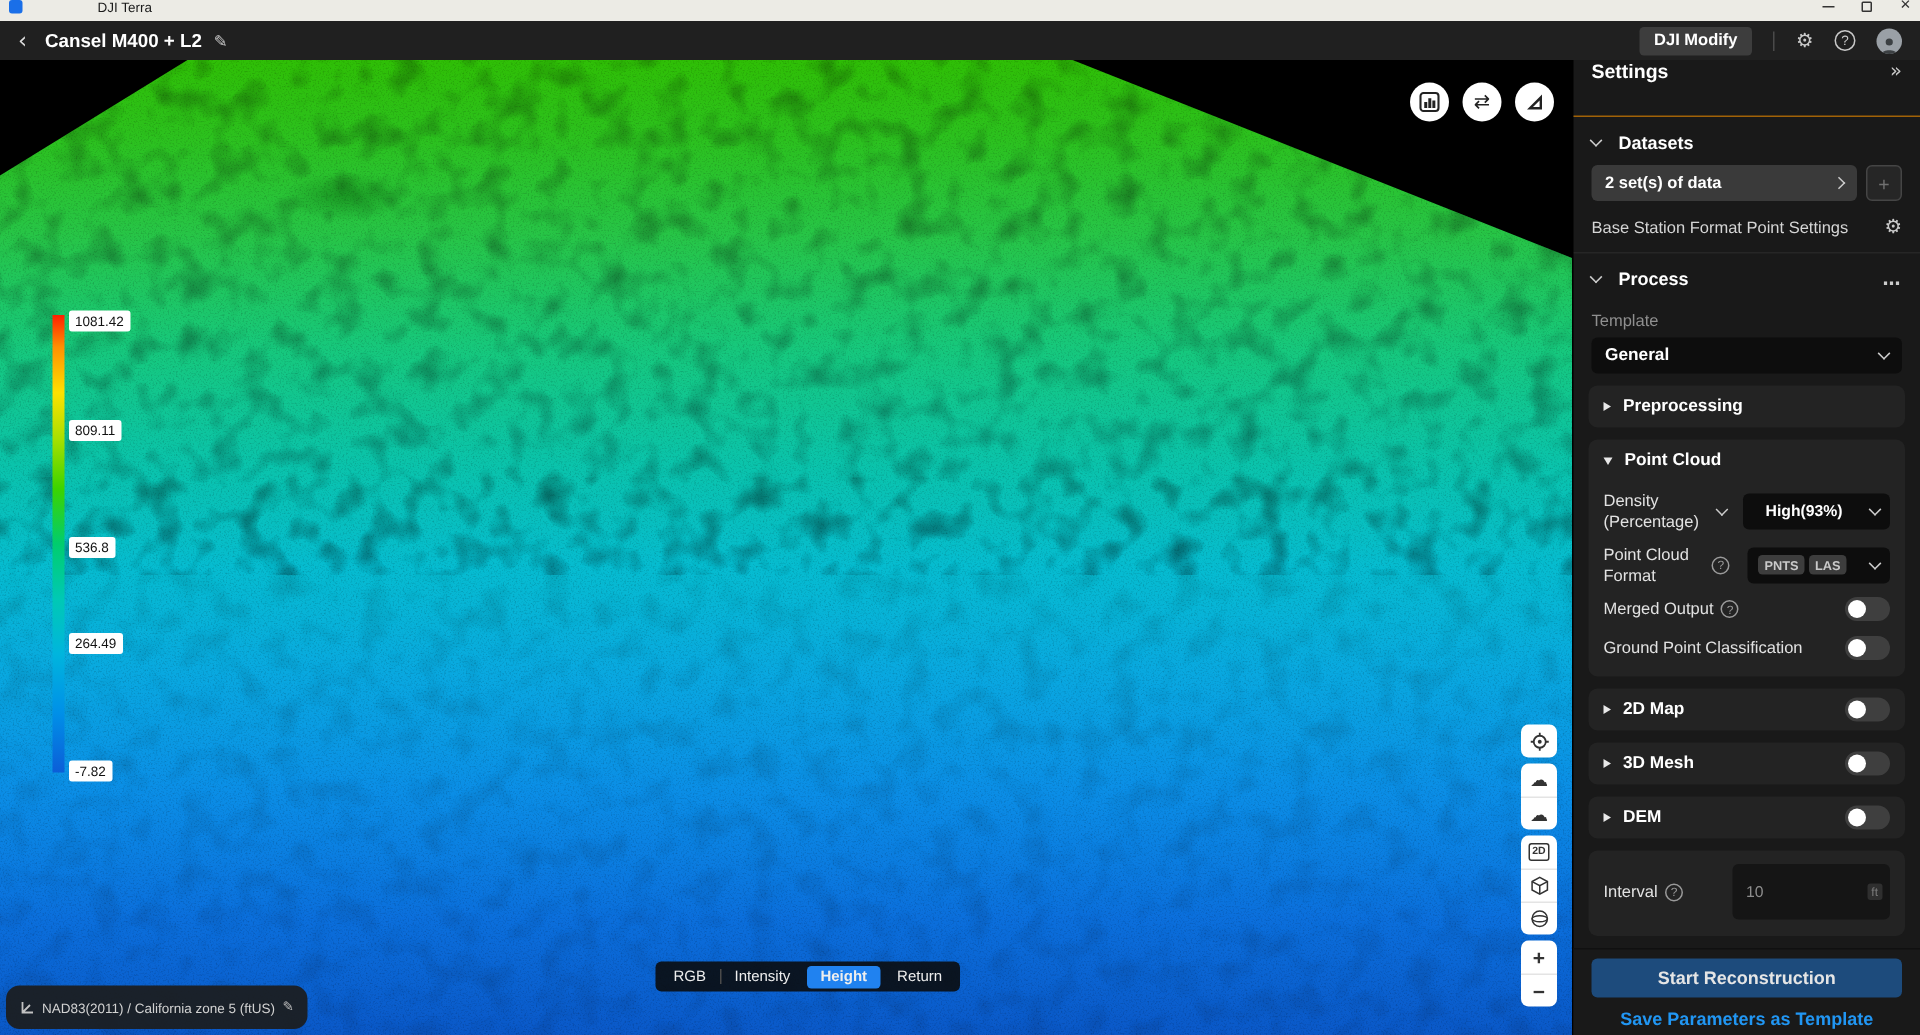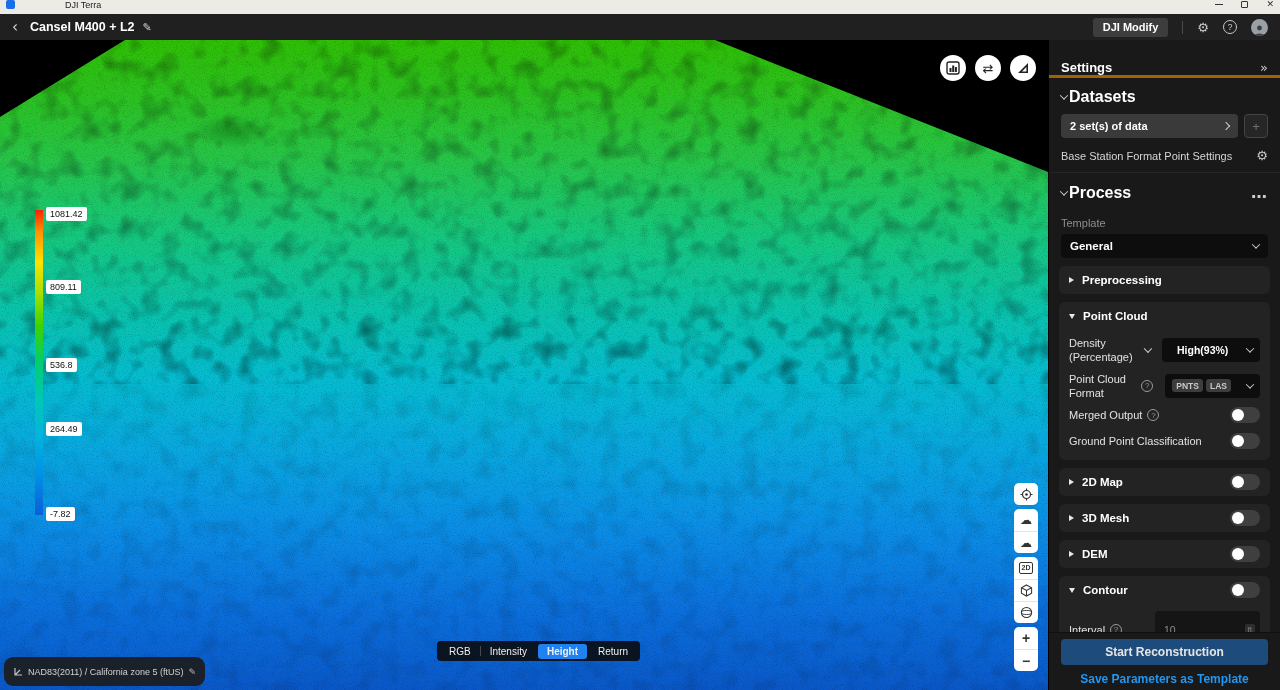--- a/index.html
+++ b/index.html
@@ -81,28 +81,28 @@
 
   
   .crs { position:absolute; left:4px; bottom:4px; height:29px; background:rgba(28,28,28,.92);
          border-radius:9px; display:flex; align-items:center; gap:5px; padding:0 9px;
          font-size:9px; color:#d2d2d2; }
   .crs .pen { font-size:9px; color:#bbb; }
 
   
   .panel { width:232px; height:650px; background:#191919; border-left:1px solid #000;
            display:flex; flex-direction:column; color:#fff; }
-  .panel-head { height:38px; display:flex; align-items:flex-end; justify-content:space-between;
-                padding:0 12px; border-bottom:3px solid #a16207; flex:0 0 auto; }
+  .panel-head { height:38px; display:flex; align-items:flex-start; justify-content:space-between;
+                padding:0 12px; border-bottom:1px solid #a16207; flex:0 0 auto; }
   .panel-title { font-size:13px; font-weight:bold; }
   .collapse { font-size:13px; color:#c9c9c9; }
   .panel-scroll { height:554px; overflow:hidden; flex:0 0 auto; }
 
-  .sec-head { display:flex; align-items:center; gap:2px; padding:10px 12px 6px;
-              font-size:16px; font-weight:bold; }
+  .sec-head { display:flex; align-items:center; gap:12px; padding:10px 12px 6px;
+              font-size:12px; font-weight:bold; }
   .chev { width:6px; height:6px; border-right:1.4px solid #ccc; border-bottom:1.4px solid #ccc;
           display:inline-block; }
   .chev.down { transform:rotate(45deg) translate(-1px,-1px); }
   .chev.right { transform:rotate(-45deg); }
   .more-dots { margin-left:auto; color:#ccc; font-weight:bold; letter-spacing:1px; }
 
   .data-row { display:flex; gap:6px; padding:2px 12px 0; align-items:center; }
   .data-btn { flex:1; height:24px; background:#3a3a3a; border-radius:4px; display:flex;
               align-items:center; justify-content:space-between; padding:0 9px;
               font-size:11px; font-weight:bold; }
@@ -396,27 +396,20 @@
         <div class="card-head">
           <span class="tri-r"></span>
           <span>DEM</span>
           <span class="toggle">
               <span class="knob"></span>
             </span>
         </div>
       </div>
 
       <div class="card">
-        <div class="card-head">
-          <span class="tri-d"></span>
-          <span>Contour</span>
-          <span class="toggle">
-              <span class="knob"></span>
-            </span>
-        </div>
         <div class="ct-row">
           <span>Interval</span>
           <span class="info">?</span>
           <span class="input">
             <span>10</span>
             <span class="unit">ft</span>
           </span>
         </div>
 
       </div>

